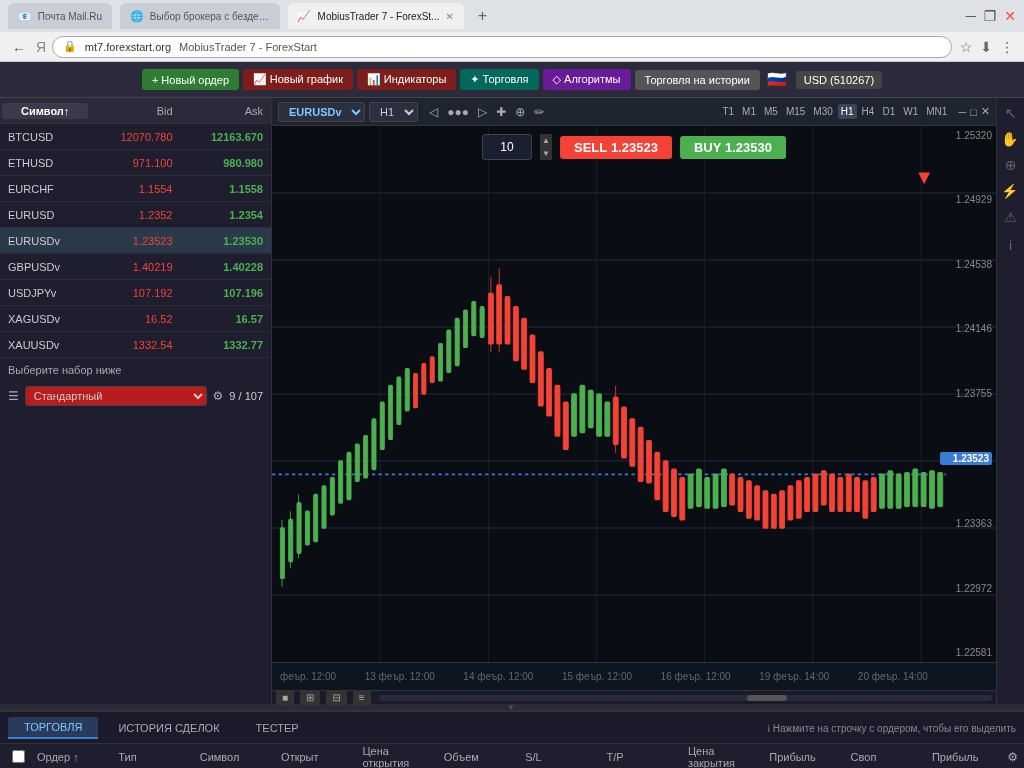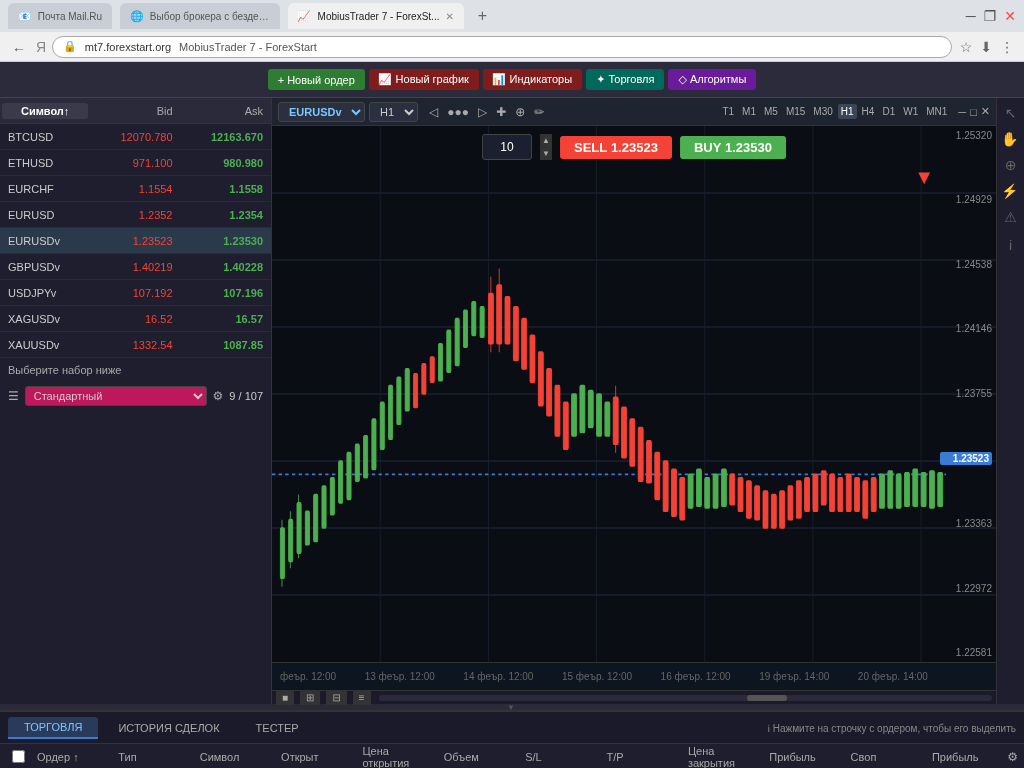--- a/index.html
+++ b/index.html
@@ -40,21 +40,21 @@
     .symbol-header { display: flex; background: #2a2a3a; border-bottom: 1px solid #333; height: 26px; align-items: center; }
     .symbol-col { flex: 1; text-align: center; font-size: 11px; color: #aaa; padding: 2px 4px; }
     .symbol-col.sym { width: 90px; background: #3a3a4a; border-radius: 3px; margin: 2px; text-align: center; color: #fff; font-weight: bold; }
     .symbol-row { display: flex; align-items: center; height: 26px; border-bottom: 1px solid #2a2a3a; cursor: pointer; gap: 10px; }
     .symbol-row.selected { background: #2a3a4a; }
     .sym-name { width: 90px; padding-left: 8px; font-size: 11px; color: #ccc; }
     .sym-bid { flex: 1; text-align: right; padding-right: 8px; font-size: 11px; color: #f44336; }
     .sym-ask { flex: 1; text-align: right; padding-right: 8px; font-size: 11px; color: #4caf50; font-weight: bold; }
     .symbol-footer { padding: 6px 8px; font-size: 11px; color: #aaa; }
     .symbol-set { display: flex; align-items: center; gap: 6px; padding: 4px 8px; }
-    .set-select { background: #be185d; border: 1px solid #444; color: #ccc; padding: 2px 4px; font-size: 11px; border-radius: 3px; flex: 1; }
+    .set-select { background: #b91c1c; border: 1px solid #444; color: #ccc; padding: 2px 4px; font-size: 11px; border-radius: 3px; flex: 1; }
     .set-gear { color: #aaa; cursor: pointer; }
     .set-count { color: #ccc; font-size: 11px; }
 
     
     .chart-area { flex: 1; background: #0d1117; display: flex; flex-direction: column; }
     .chart-toolbar { background: #1e2530; height: 28px; display: flex; align-items: center; padding: 0 6px; gap: 4px; border-bottom: 1px solid #333; }
     .pair-select { background: #2a3040; color: #7ac7ff; border: 1px solid #444; border-radius: 3px; padding: 2px 6px; font-size: 11px; font-weight: bold; }
     .timeframe-select { background: #2a3040; color: #ccc; border: 1px solid #444; border-radius: 3px; padding: 2px 6px; font-size: 11px; }
     .chart-icons { display: flex; gap: 3px; align-items: center; margin-left: 4px; }
     .chart-icon-btn { background: none; border: none; color: #aaa; cursor: pointer; font-size: 12px; padding: 1px 3px; }
@@ -152,20 +152,25 @@
 </div>
 
 <div class="app-toolbar">
   <div class="toolbar-left">
     <button class="toolbar-btn green">+ Новый ордер</button>
     <button class="toolbar-btn blue2">📈 Новый график</button>
     <button class="toolbar-btn blue2">📊 Индикаторы</button>
     <button class="toolbar-btn teal">✦ Торговля</button>
     <button class="toolbar-btn purple">◇ Алгоритмы</button>
   </div>
+  <div class="toolbar-right">
+    <button class="history-btn">Торговля на истории</button>
+    <span class="flag">🇷🇺</span>
+    <span class="account-balance">USD (510267)</span>
+  </div>
 </div>
 
 <div class="main-area">
 
   <div class="symbol-panel">
     <div class="symbol-header">
       <div class="symbol-col sym">Символ↑</div>
       <div class="symbol-col" style="text-align:right;padding-right:8px;">Bid</div>
       <div class="symbol-col" style="text-align:right;padding-right:8px;">Ask</div>
     </div>
@@ -207,21 +212,21 @@
     <span class="sym-ask">107.196</span>
   </div>
         <div class="symbol-row">
     <span class="sym-name">XAGUSDv</span>
     <span class="sym-bid">16.52</span>
     <span class="sym-ask">16.57</span>
   </div>
         <div class="symbol-row">
     <span class="sym-name">XAUUSDv</span>
     <span class="sym-bid">1332.54</span>
-    <span class="sym-ask">1087.85</span>
+    <span class="sym-ask">1332.77</span>
   </div>
       </div>
 
     <div class="symbol-footer">
       <span>Выберите набор ниже</span>
     </div>
     <div class="symbol-set">
       <span style="color:#aaa;font-size:12px;">☰</span>
       <select class="set-select">
         <option>Стандартный</option>

